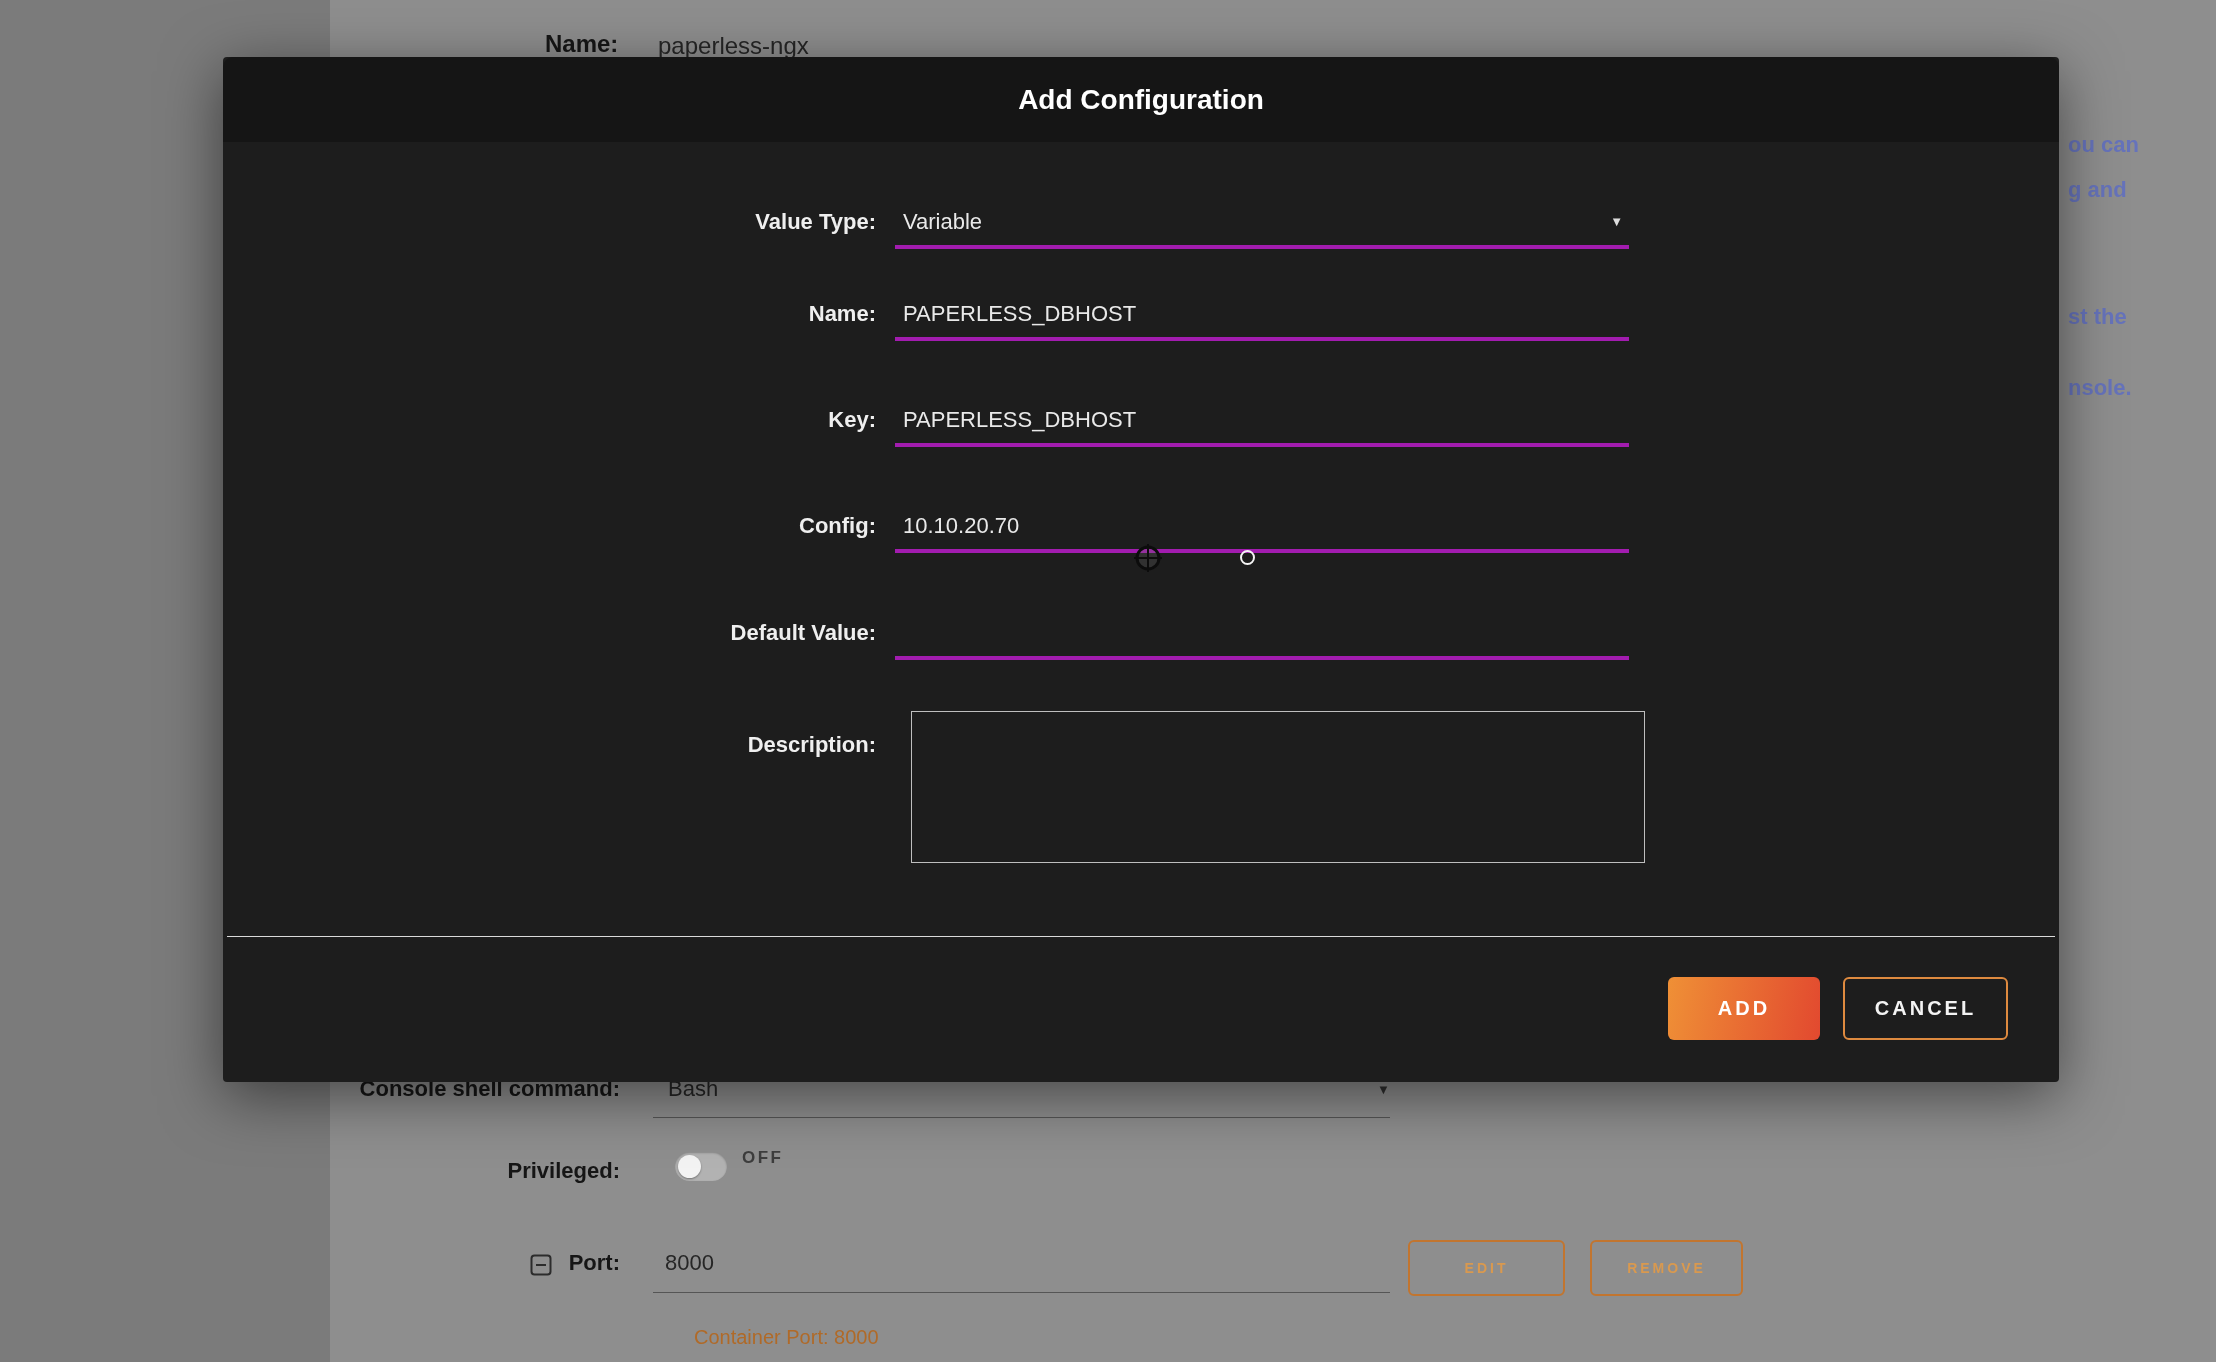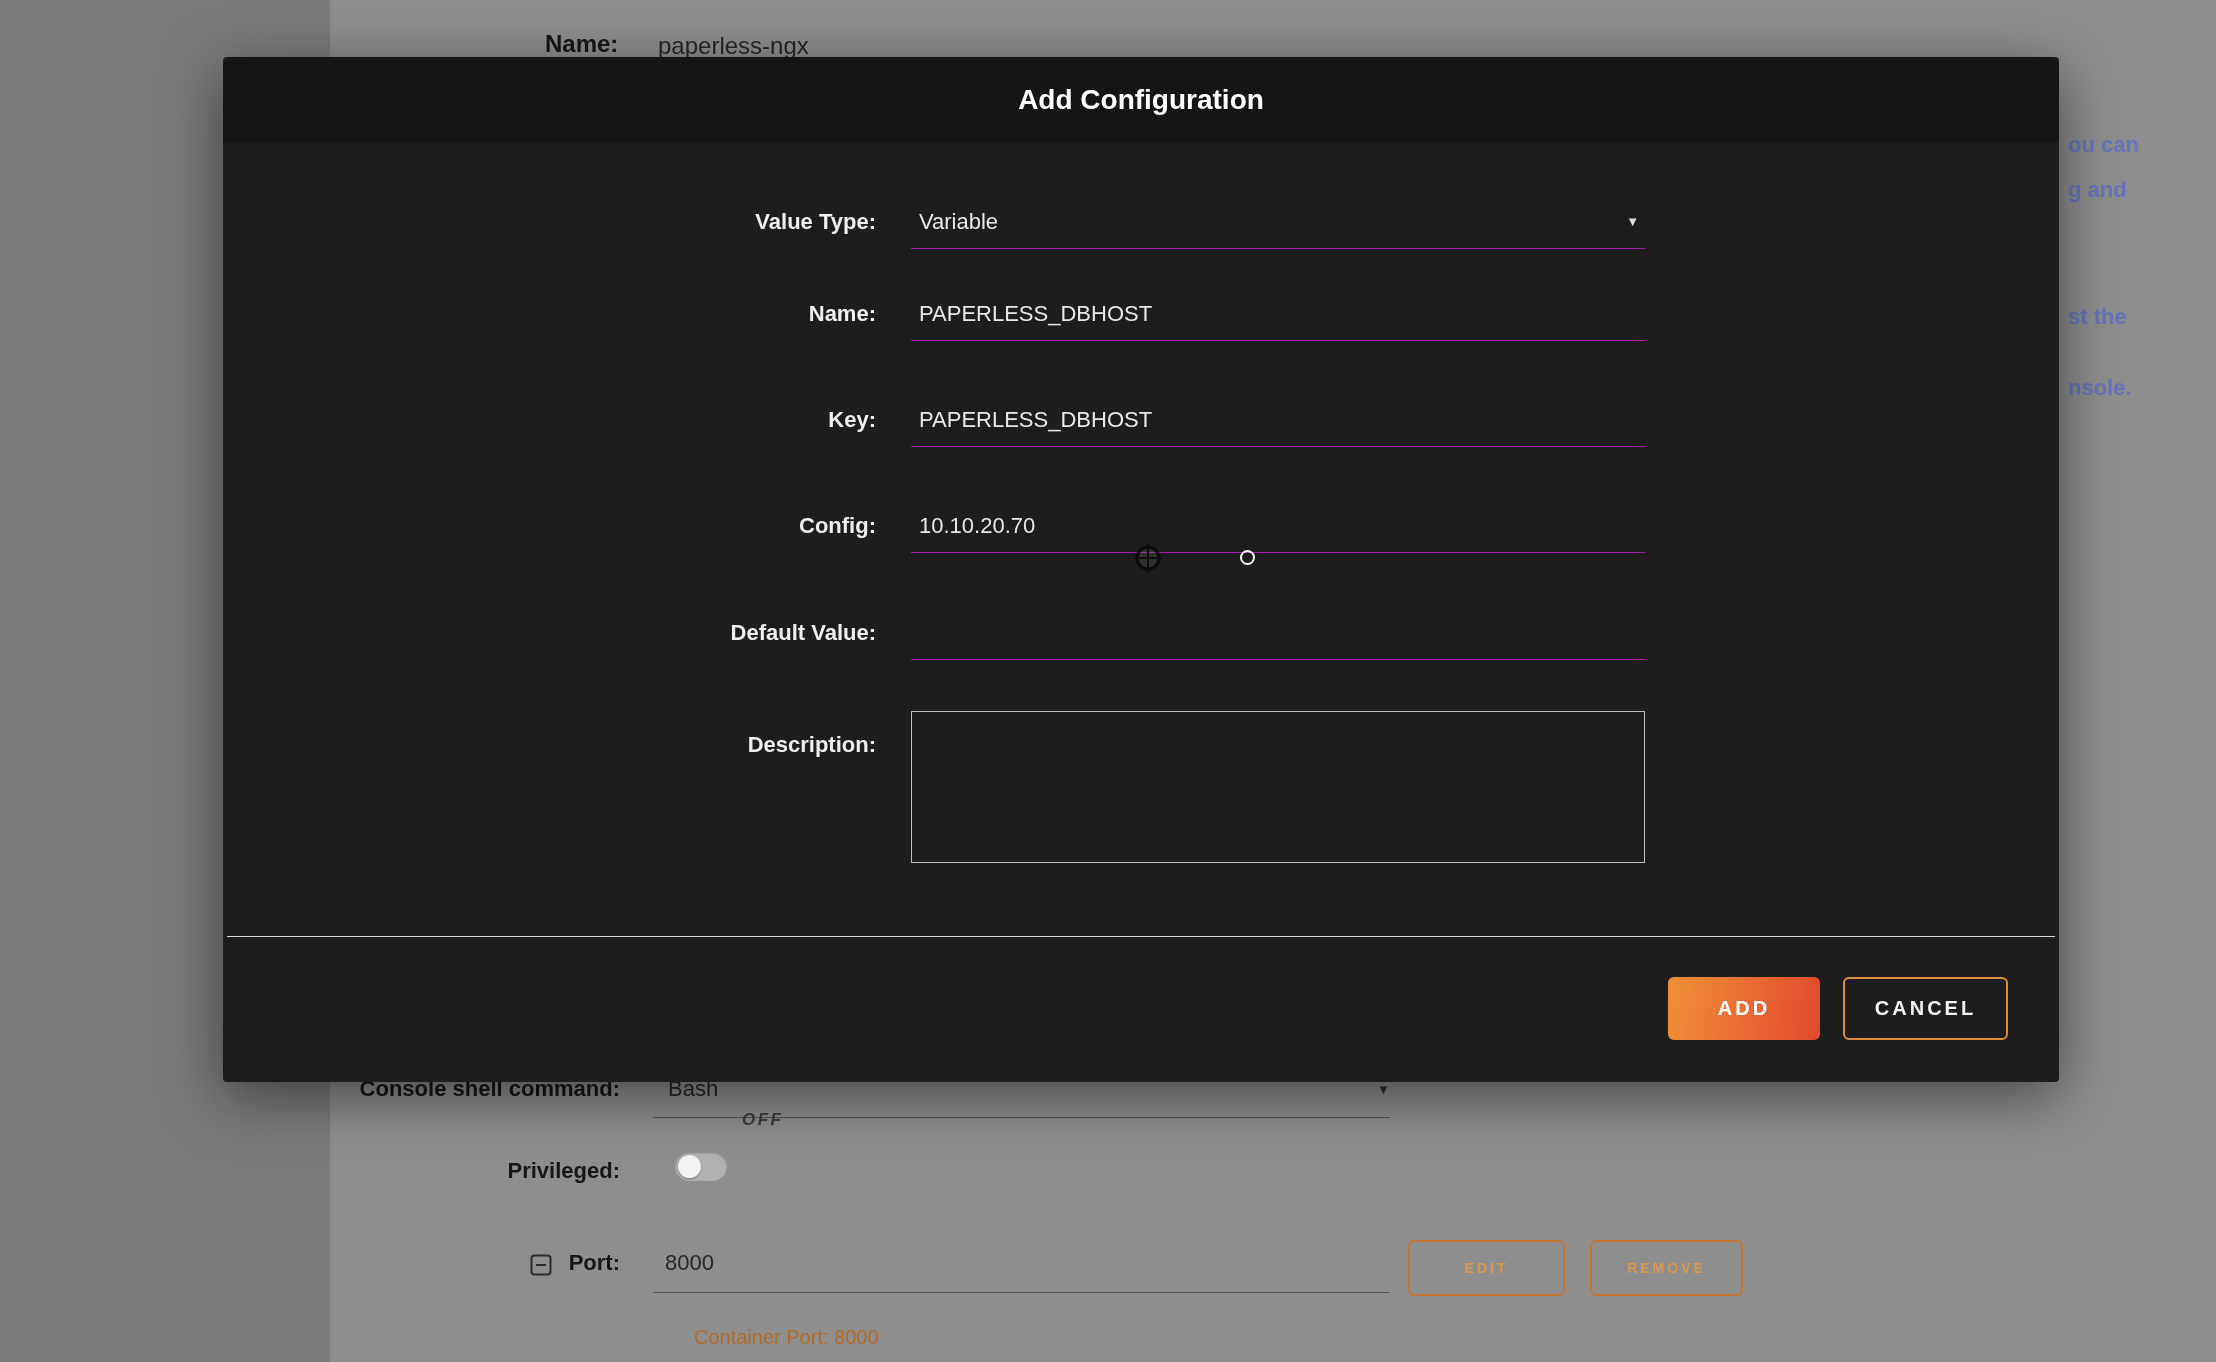--- a/index.html
+++ b/index.html
@@ -20,22 +20,22 @@
 
   .name-label{left:545;left:545px;top:30px;font-size:24px;}
   .name-value{left:658px;top:32px;font-size:24px;}
 
   .label-right{left:280px;width:340px;text-align:right;}
 
   .toggle{position:absolute;left:675px;top:1152px;width:52px;height:29px;border-radius:15px;
           background:#b2b2b2;box-shadow:inset 0 1px 2px rgba(0,0,0,.25);}
   .toggle .knob{position:absolute;left:3px;top:3px;width:23px;height:23px;border-radius:50%;
           background:#f3f3f3;box-shadow:0 1px 2px rgba(0,0,0,.35);}
-  .toggle-state{position:absolute;left:742px;top:1110px;font-size:17px;font-weight:bold;
-          letter-spacing:2.5px;color:#3d3d3d;font-style:italic;}
+  .toggle-state{position:absolute;left:742px;top:1148px;font-size:17px;font-weight:bold;
+          letter-spacing:2.5px;color:#3d3d3d;}
 
   .outline-btn{position:absolute;height:56px;border:2px solid #c2752f;border-radius:6px;
           box-sizing:border-box;background:transparent;color:#d9994f;font-weight:bold;
           font-size:14px;letter-spacing:3px;text-align:center;line-height:52px;cursor:pointer;
           font-family:"Liberation Sans","DejaVu Sans",sans-serif;padding:0;}
   .edit-btn{left:1408px;top:1240px;width:157px;}
   .remove-btn{left:1590px;top:1240px;width:153px;}
 
   .port-note{position:absolute;left:694px;top:1326px;font-size:20px;color:#b06a28;}
 
@@ -44,22 +44,22 @@
   
   .modal{position:absolute;left:223px;top:57px;width:1836px;height:1025px;
          background:#1d1d1d;border-radius:4px;box-shadow:0 14px 60px rgba(0,0,0,.5);z-index:10;}
   .modal-header{position:absolute;left:0;top:0;width:100%;height:85px;background:#151515;
          border-radius:10px 10px 0 0;}
   .modal-title{width:100%;text-align:center;line-height:85px;color:#ffffff;
          font-size:28px;font-weight:bold;}
 
   .m-row-label{position:absolute;left:0;width:653px;text-align:right;height:54px;line-height:54px;
          color:#efefef;font-size:22px;font-weight:bold;}
-  .m-row-field{position:absolute;left:688px;width:734px;height:54px;line-height:54px;
-         border-bottom:1px solid #a21caf;color:#e9e9e9;font-size:22px;
+  .m-row-field{position:absolute;left:672px;width:734px;height:54px;line-height:54px;
+         border-bottom:4px solid #a21caf;color:#e9e9e9;font-size:22px;
          box-sizing:border-box;padding-left:8px;cursor:text;}
   .m-row-field .chev{position:absolute;right:6px;top:0;font-size:13px;color:#dddddd;cursor:pointer;}
 
   .r1{top:138px;} .r2{top:230px;} .r3{top:336px;} .r4{top:442px;} .r5{top:549px;}
   .r6-label{top:661px;}
   .desc-box{position:absolute;left:688px;top:654px;width:734px;height:152px;
          border:1px solid #bfbfbf;box-sizing:border-box;background:transparent;cursor:text;}
 
   .modal-divider{position:absolute;left:4px;right:4px;top:879px;height:0;border-top:1px solid #dadada;}
 

